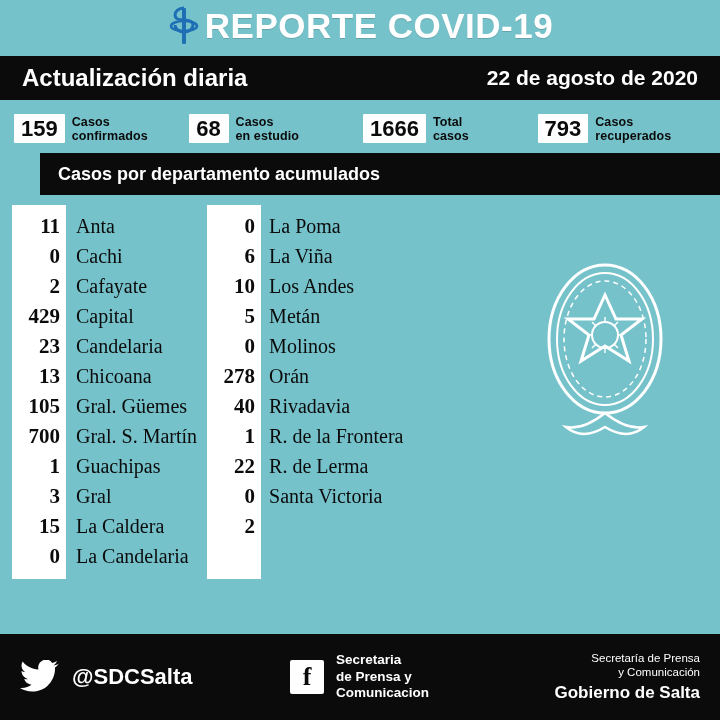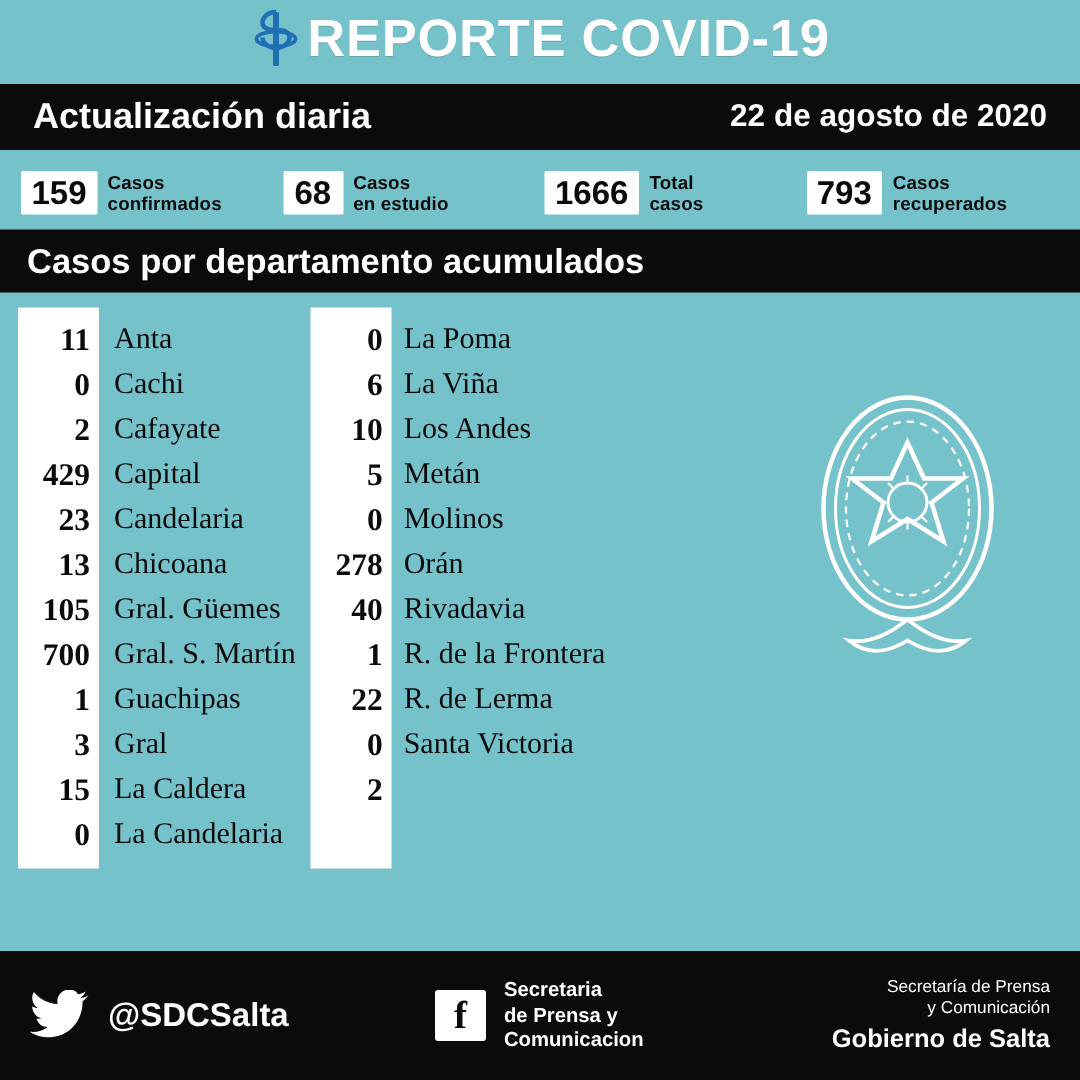--- a/index.html
+++ b/index.html
@@ -53,21 +53,21 @@
   .stat-lbl{
     color:#0b0b0b; font-size:12.5px; font-weight:bold;
     line-height:1.12; letter-spacing:.1px;
   }
 
   
   .section{
     background:#0b0b0b; color:#fff;
     height:42px; display:flex; align-items:center;
     padding:0 18px;
-    font-size:23px; font-weight:bold;
+    font-size:18px; font-weight:bold;margin-left:40px;
   }
 
   
   .table-wrap{
     position:relative;
     padding:10px 0 0 0;
     height:392px;
   }
   .cols{
     display:flex; gap:10px; padding-left:12px;

